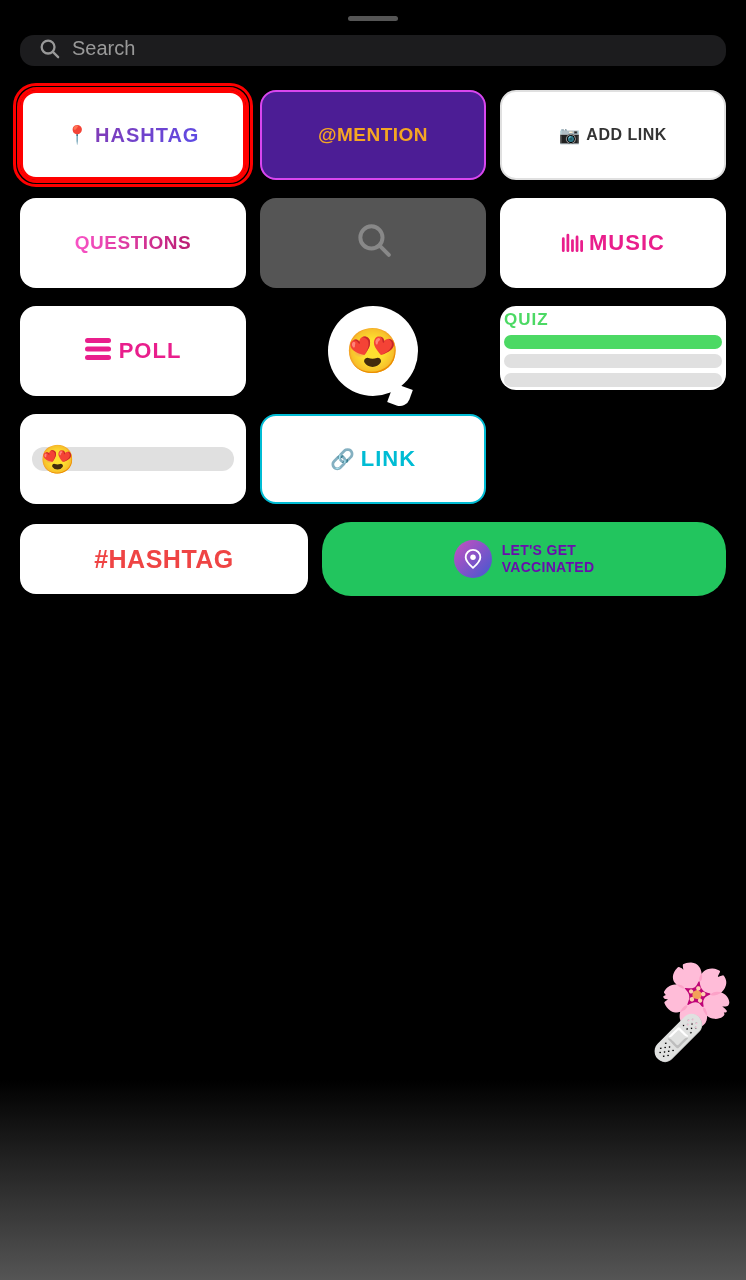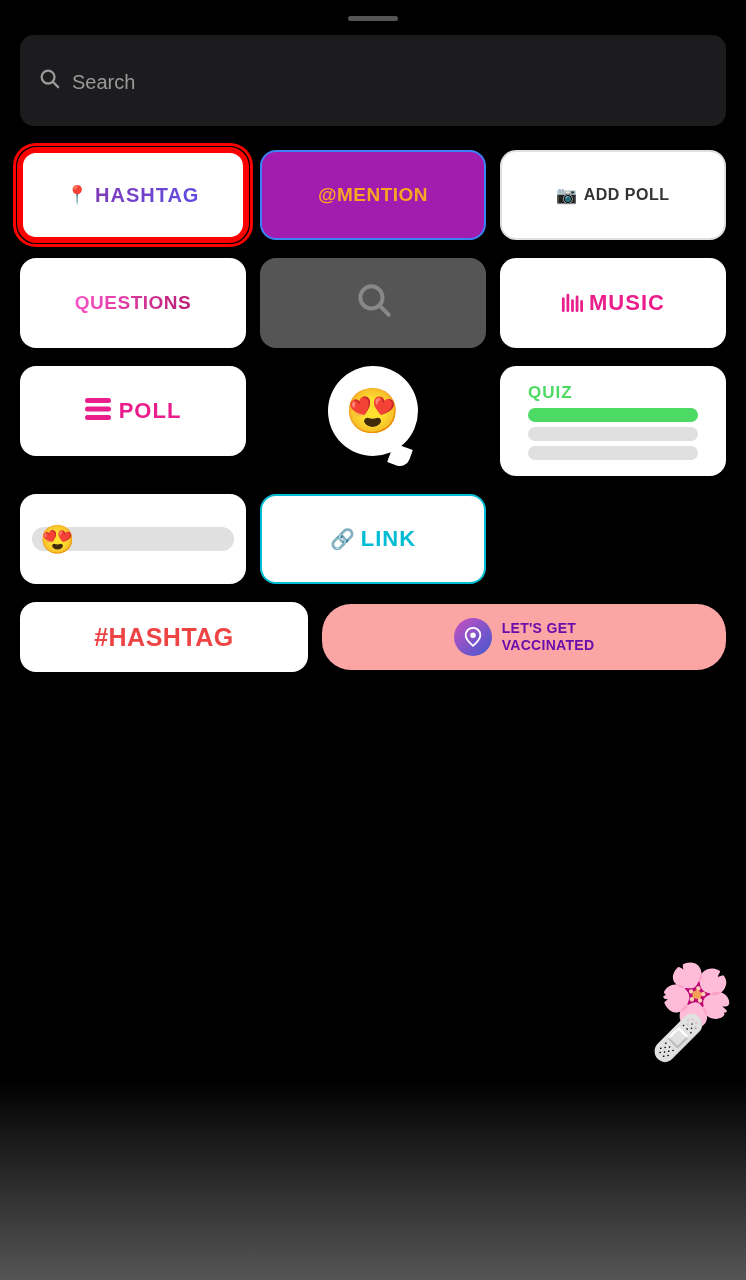--- a/index.html
+++ b/index.html
@@ -32,22 +32,22 @@
       border-radius: 3px;
       margin: 16px auto 14px;
     }
 
     
     .search-bar {
       margin: 0 20px 24px;
       background: #1c1c1e;
       border-radius: 14px;
       display: flex;
-      align-items: flex-end;
-      padding: 32px 18px;
+      align-items: flex-start;
+      padding: 2px 18px;
       gap: 12px;
     }
     .search-icon-wrap {
       color: #999;
       font-size: 20px;
     }
     .search-input-text {
       color: #999;
       font-size: 20px;
       font-weight: 400;
@@ -93,22 +93,22 @@
       font-size: 20px;
       background: linear-gradient(135deg, #833ab4, #5B4DE8);
       -webkit-background-clip: text;
       -webkit-text-fill-color: transparent;
       background-clip: text;
       letter-spacing: 1px;
     }
 
     
     .sticker-mention {
-      background: #a21caf;
-      border: 2px solid #3b82f6;
+      background: #4c1d95;
+      border: 2px solid #d946ef;
     }
     .mention-text {
       font-weight: 800;
       font-size: 19px;
       color: #f5a623;
       letter-spacing: 0.5px;
     }
 
     
     .sticker-addyours {
@@ -344,28 +344,28 @@
     }
     .hashtag-text {
       font-weight: 800;
       font-size: 25px;
       color: #ef4444;
       letter-spacing: 0.5px;
     }
 
     
     .sticker-vaccinated {
-      background: #fca5a5;
+      background: #22c55e;
       border-radius: 29px;
       padding: 10px 16px;
       display: flex;
       align-items: center;
       justify-content: center;
       flex: 1.5;
-      height: 66px;
+      height: 74px;
       gap: 10px;
     }
     .vax-icon {
       width: 38px;
       height: 38px;
       background: linear-gradient(135deg, #c850c0, #4158d0);
       border-radius: 50%;
       display: flex;
       align-items: center;
       justify-content: center;
@@ -427,21 +427,21 @@
     </div>
   </div>
 
   <div class="sticker-cell sticker-mention">
     <span class="mention-text">@MENTION</span>
   </div>
 
   <div class="sticker-cell sticker-addyours">
     <div class="addyours-inner">
       <span class="addyours-icon">📷</span>
-      <span class="addyours-text">ADD POLL</span>
+      <span class="addyours-text">ADD LINK</span>
     </div>
   </div>
 
   <div class="sticker-cell sticker-questions">
     <span class="questions-text">QUESTIONS</span>
   </div>
 
   <div class="sticker-cell sticker-search-gray">
     <span class="search-mag">
       <svg width="38" height="38" viewBox="0 0 24 24" fill="none" stroke="#888" stroke-width="2.5" stroke-linecap="round" stroke-linejoin="round">
@@ -479,21 +479,21 @@
       <span class="poll-text">POLL</span>
     </div>
   </div>
 
   <div class="sticker-cell" style="background:transparent;">
     <div class="speech-bubble">
       <span class="emoji-reaction-content">😍</span>
     </div>
   </div>
 
-  <div class="sticker-cell sticker-quiz" style="flex-direction:column; align-items:flex-start; height:110px; padding:12px 28px;">
+  <div class="sticker-cell sticker-quiz" style="flex-direction:column; align-items:flex-start; height:84px; padding:12px 4px;">
     <span class="quiz-title">QUIZ</span>
     <div class="quiz-options">
       <div class="quiz-option selected"></div>
       <div class="quiz-option"></div>
       <div class="quiz-option"></div>
     </div>
   </div>
 
   <div class="sticker-cell sticker-emoji-slider">
     <div class="slider-track">

